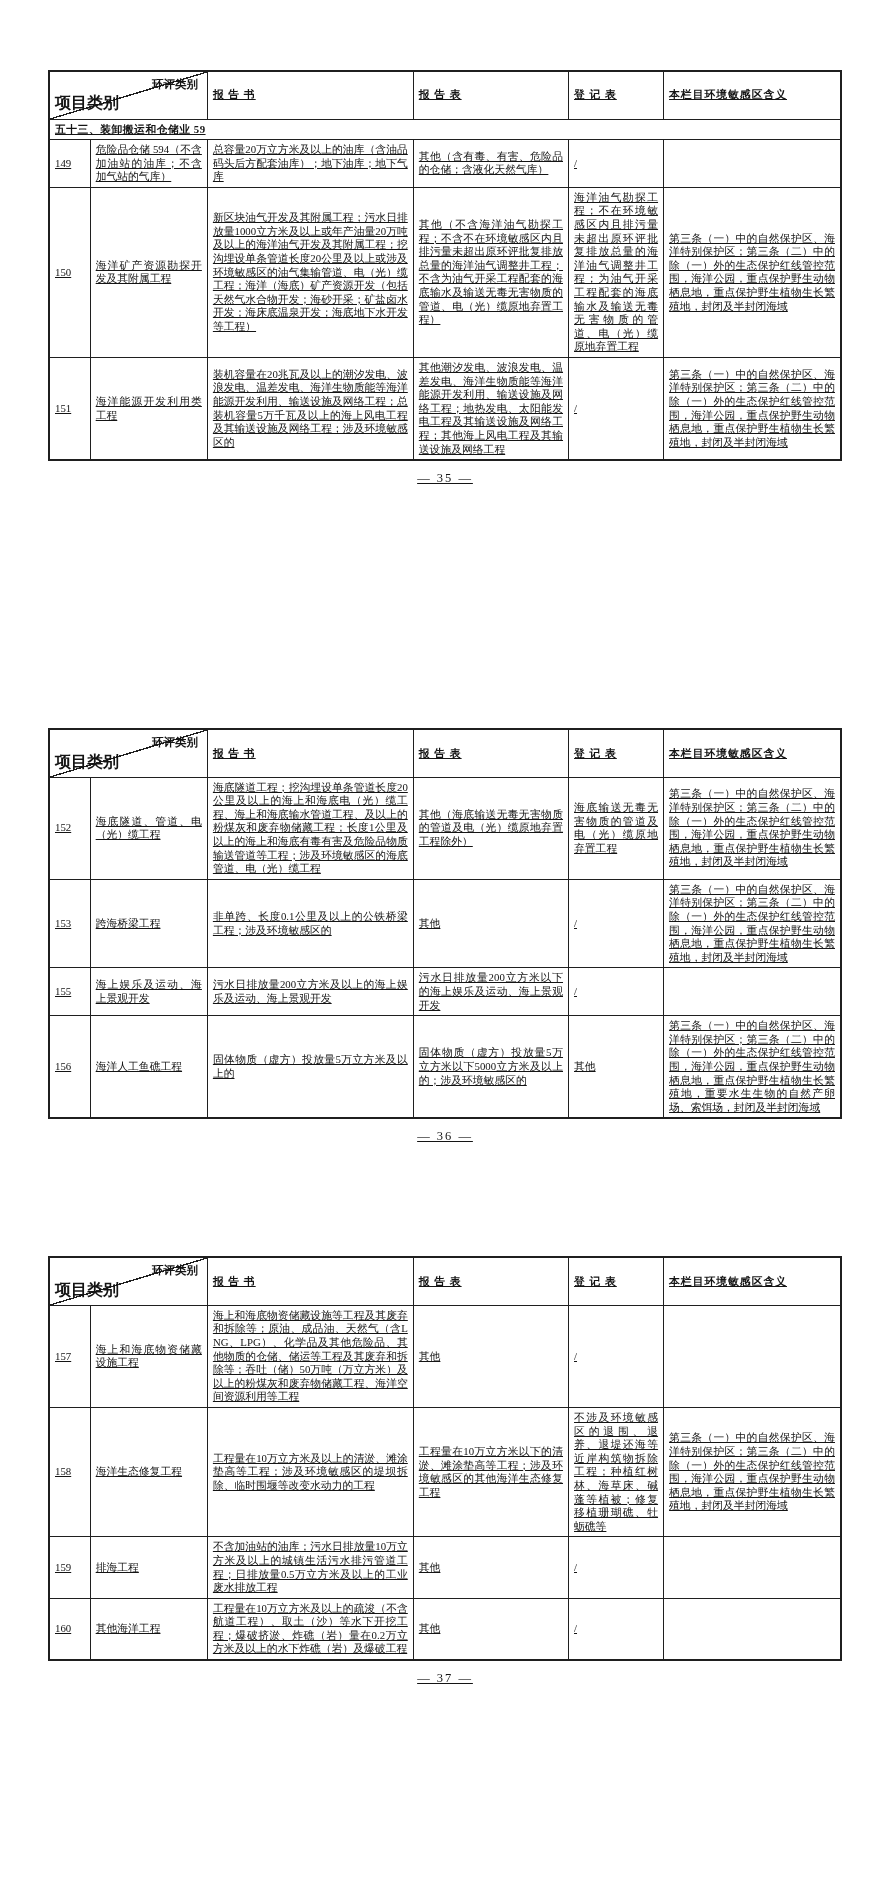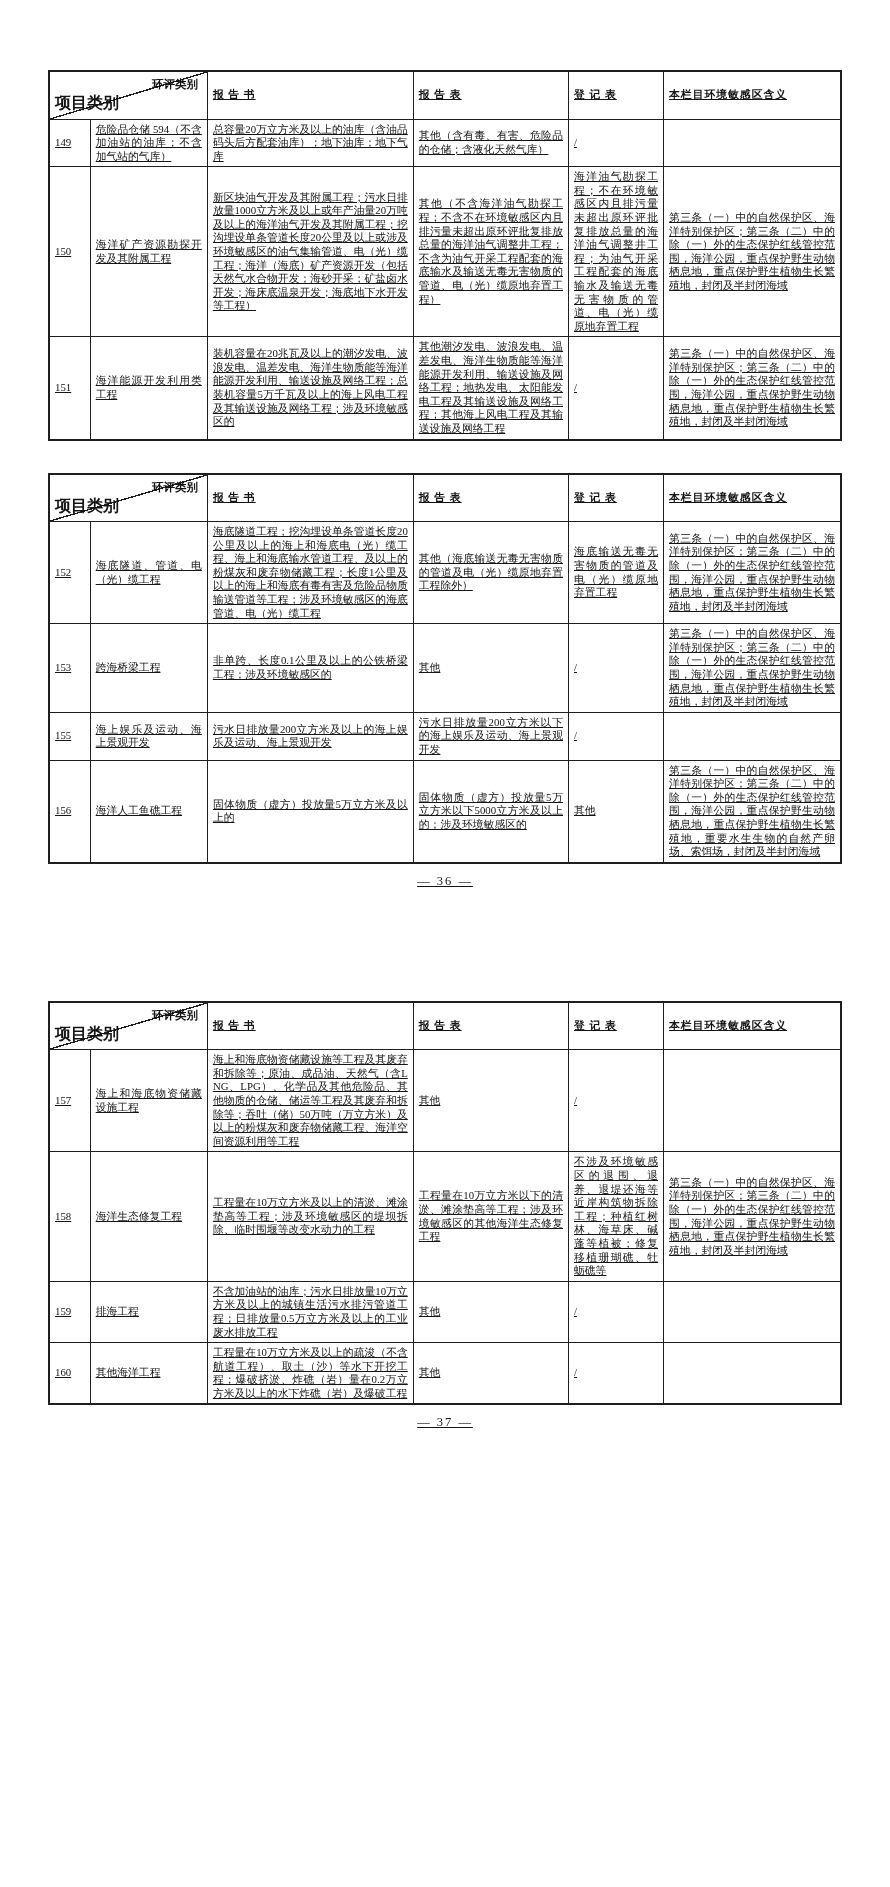--- a/index.html
+++ b/index.html
@@ -96,20 +96,23 @@
             <span class="corner-bottom">项目类别</span>
           </th>
           <th class="col-head">报 告 书</th>
           <th class="col-head">报 告 表</th>
           <th class="col-head">登 记 表</th>
           <th class="col-head">本栏目环境敏感区含义</th>
         </tr>
       </thead>
       <tbody>
           <tr>
+            <td colspan="6" class="section-cell">五十三、装卸搬运和仓储业 59</td>
+          </tr>
+          <tr>
             <td class="id-cell">149</td>
             <td>危险品仓储 594（不含加油站的油库；不含加气站的气库）</td>
             <td>总容量20万立方米及以上的油库（含油品码头后方配套油库）；地下油库；地下气库</td>
             <td>其他（含有毒、有害、危险品的仓储；含液化天然气库）</td>
             <td>/</td>
             <td></td>
           </tr>
           <tr>
             <td class="id-cell">150</td>
             <td>海洋矿产资源勘探开发及其附属工程</td>
@@ -121,20 +124,21 @@
           <tr>
             <td class="id-cell">151</td>
             <td>海洋能源开发利用类工程</td>
             <td>装机容量在20兆瓦及以上的潮汐发电、波浪发电、温差发电、海洋生物质能等海洋能源开发利用、输送设施及网络工程；总装机容量5万千瓦及以上的海上风电工程及其输送设施及网络工程；涉及环境敏感区的</td>
             <td>其他潮汐发电、波浪发电、温差发电、海洋生物质能等海洋能源开发利用、输送设施及网络工程；地热发电、太阳能发电工程及其输送设施及网络工程；其他海上风电工程及其输送设施及网络工程</td>
             <td>/</td>
             <td>第三条（一）中的自然保护区、海洋特别保护区；第三条（二）中的除（一）外的生态保护红线管控范围，海洋公园，重点保护野生动物栖息地，重点保护野生植物生长繁殖地，封闭及半封闭海域</td>
           </tr>
         </tbody>
     </table>
+    <div class="page-number gap-after-1">— 35 —</div>
   </div>
 
   <div class="sheet">
     <table class="eia">
       <colgroup>
         <col style="width:5.2%">
           <col style="width:14.8%">
           <col style="width:26%">
         <col style="width:19.6%">
           <col style="width:12%">

